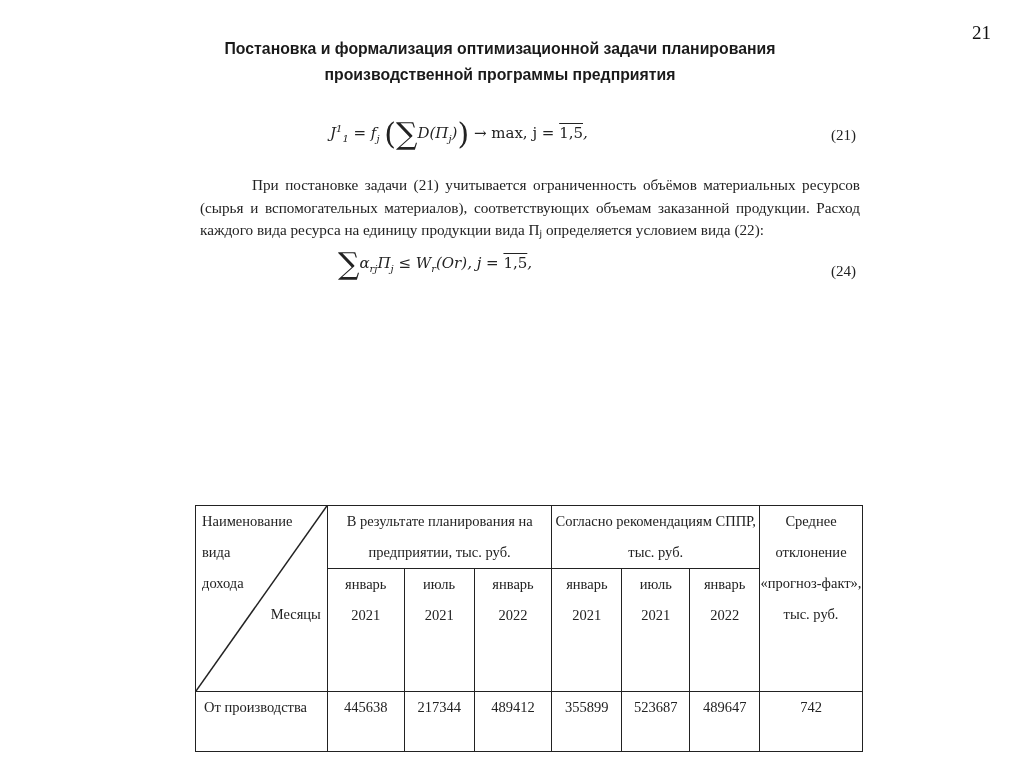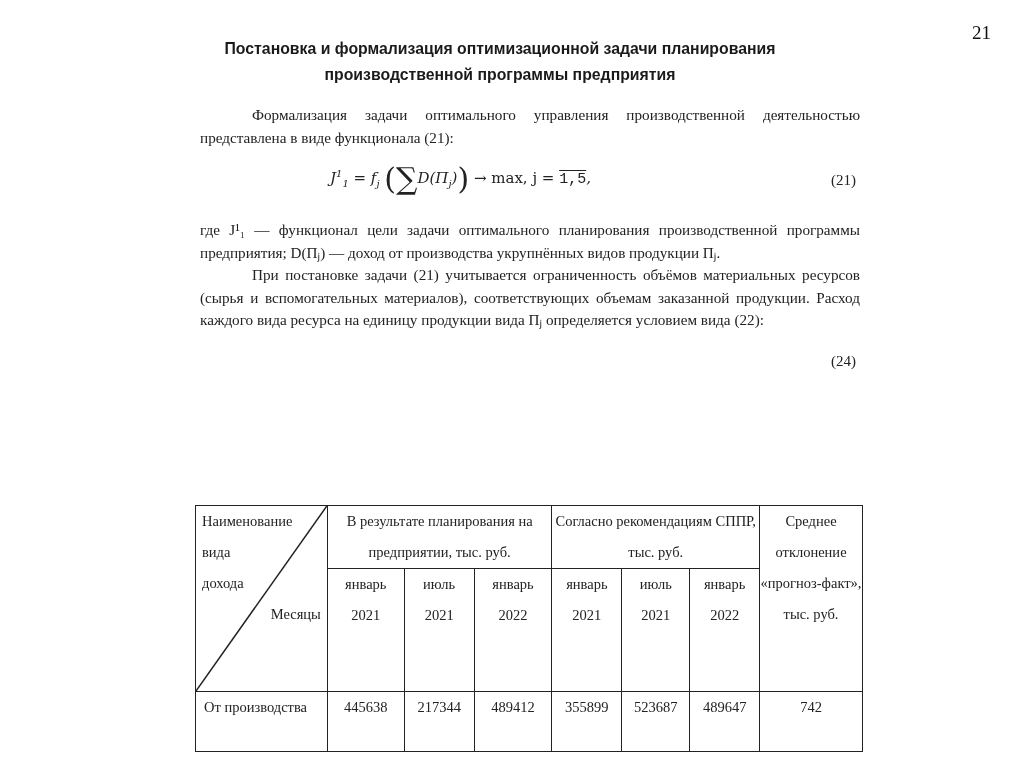--- a/index.html
+++ b/index.html
@@ -9,55 +9,56 @@
   .doc{position:absolute;left:200px;top:104px;width:660px;font-family:"Liberation Serif",serif;font-size:15.2px;line-height:22.5px;color:#222;}
   .doc p{margin:0;text-align:justify;text-align-last:left;}
   .indent{text-indent:52px;}
   .formula{position:relative;height:70px;font-family:"DejaVu Serif",serif;font-size:15px;}
   .formula .eq{position:absolute;left:130px;top:14px;font-style:italic;}
   .formula .num{position:absolute;right:4px;top:20px;font-family:"Liberation Serif",serif;}
   .formula2{position:relative;height:58px;font-family:"DejaVu Serif",serif;font-size:15px;}
   .formula2 .eq{position:absolute;left:138px;top:10px;font-style:italic;}
   .formula2 .num{position:absolute;right:4px;top:18px;font-family:"Liberation Serif",serif;}
   .big{font-size:30px;font-style:normal;vertical-align:middle;}
-  .ovl{text-decoration:overline;font-style:normal;font-family:Liberation Mono, monospace;}
+  .ovl{text-decoration:overline;font-style:normal;}
   sub,sup{font-size:10px;}
   table.data{position:absolute;left:195px;top:505px;width:668px;border-collapse:collapse;font-family:"Liberation Serif",serif;font-size:14.5px;color:#222;}
   table.data td{border:1.5px solid #222;padding:0;vertical-align:top;text-align:center;line-height:31px;}
   .diag{position:relative;text-align:left!important;padding-left:6px!important;margin-left:11px;}
   .diag svg{position:absolute;left:0;top:0;width:100%;height:100%;}
   .diag .l{display:block;line-height:31px;}
   .diag .r{display:block;text-align:right;padding-right:6px;line-height:31px;}
   .rowlabel{text-align:left!important;padding-left:8px!important;}
 </style>
 </head>
 <body>
 
 <div class="page-num">21</div>
 
 <div class="title">
   <div>Постановка и формализация оптимизационной задачи планирования</div>
   <div>производственной программы предприятия</div>
 </div>
 
 <div class="doc">
-  <p class="indent">Формализация задачи оптимального управления производственной деятельностью представлена в виде функционала (21):</p>
 
   <div class="formula">
     <span class="eq">
       <span>J</span><sup>1</sup><sub>1</sub><span> = f</span><sub>j</sub>
       <span class="big">(</span><span class="big">∑</span><span>D(Π</span><sub>j</sub><span>)</span><span class="big">)</span><span style="font-style:normal"> → max</span><span style="font-style:normal">,   j = </span><span class="ovl">1,5</span><span>,</span>
     </span>
     <span class="num">(21)</span>
   </div>
 
-  <p>где J¹₁ — функционал цели задачи оптимального планирования производственной программы предприятия; D(Πⱼ) — доход от производства укрупнённых видов продукции Πⱼ.</p>
   <p class="indent">При постановке задачи (21) учитывается ограниченность объёмов материальных ресурсов (сырья и вспомогательных материалов), соответствующих объемам заказанной продукции. Расход каждого вида ресурса на единицу продукции вида Πⱼ определяется условием вида (22):</p>
 
   <div class="formula2">
+    <span class="eq">
+      <span class="big">∑</span><span>α</span><sub>rj</sub><span>Π</span><sub>j</sub><span> ≤ W</span><sub>r</sub><span>(Or), j = </span><span class="ovl">1,5</span><span>,</span>
+    </span>
     <span class="num">(24)</span>
   </div>
 
 </div>
 
 <table class="data">
   <colgroup>
     <col style="width:132px">
       <col style="width:77px">
       <col style="width:70px">

